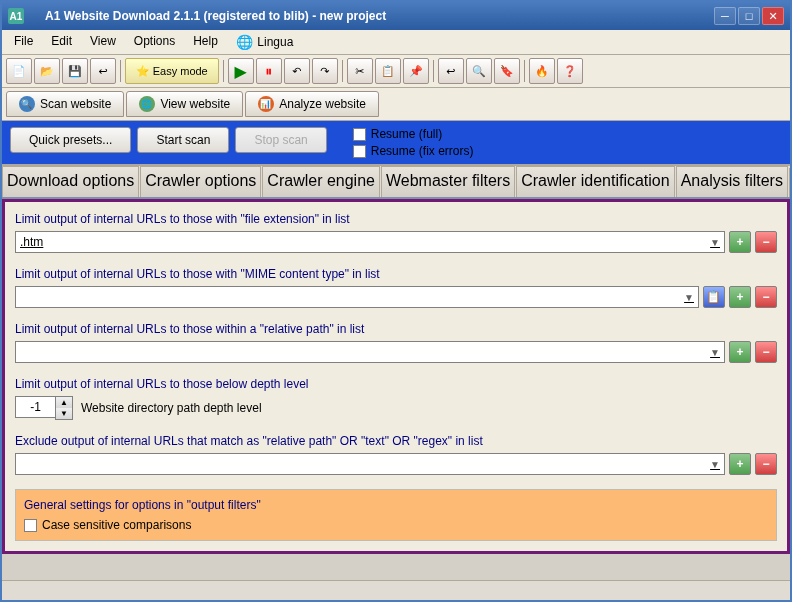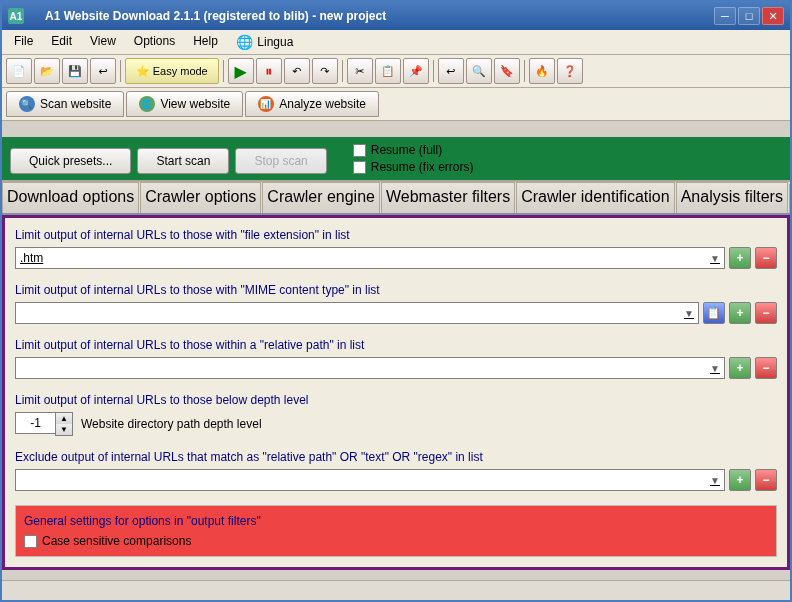--- a/index.html
+++ b/index.html
@@ -24,21 +24,21 @@
     .menu-item { padding: 2px 8px; font-size: 12px; cursor: pointer; border-radius: 2px; }
 
     .toolbar { background: #f0ece0; border-bottom: 1px solid #b0a898; padding: 3px 4px; display: flex; align-items: center; gap: 2px; }
     .tool-btn { height: 26px; min-width: 26px; border: 1px solid #a0908c; background: linear-gradient(to bottom, #ffffff, #e0d8d0); border-radius: 2px; cursor: pointer; display: flex; align-items: center; justify-content: center; font-size: 11px; padding: 0 4px; gap: 3px; }
     .tool-sep { width: 1px; height: 22px; background: #a0908c; margin: 0 2px; }
 
     .nav-tabs-bar { background: #f0ece0; border-bottom: 1px solid #b0a898; padding: 3px 4px; display: flex; gap: 2px; }
     .nav-tab { padding: 4px 12px; border: 1px solid #a0908c; background: linear-gradient(to bottom, #ffffff, #ddd8cc); border-radius: 3px 3px 0 0; cursor: pointer; font-size: 12px; display: flex; align-items: center; gap: 5px; }
     .nav-tab-icon { width: 16px; height: 16px; border-radius: 50%; display: flex; align-items: center; justify-content: center; font-size: 9px; }
 
-    .action-bar { background: #15803d; border-bottom: 2px solid #b0a898; padding: 6px 8px; display: flex; align-items: flex-end; gap: 6px; margin-top: 16px; }
+    .action-bar { background: #1d4ed8; border-bottom: 2px solid #b0a898; padding: 6px 8px; display: flex; align-items: flex-start; gap: 6px; }
     .act-btn { padding: 5px 18px; border: 1px solid #909090; border-radius: 3px; cursor: pointer; font-size: 12px; background: linear-gradient(to bottom, #f8f8f8, #e0dcd4); }
     .act-btn.disabled { color: #aaa; background: linear-gradient(to bottom, #f0f0f0, #e0e0e0); }
     .resume-area { margin-left: 20px; display: flex; flex-direction: column; gap: 3px; }
     .resume-item { display: flex; align-items: center; gap: 5px; font-size: 12px; }
     .checkbox-box { width: 13px; height: 13px; border: 1px solid #808080; background: white; display: flex; align-items: center; justify-content: center; }
 
     .tab-row { display: flex; background: #e0dcd4; border-bottom: 2px solid #8090a8; overflow: hidden; }
     .tab-item { padding: 5px 4px; font-size: 16px; border: 1px solid #b0a898; border-bottom: none; background: linear-gradient(to bottom, #e8e4dc, #d4d0c8); cursor: pointer; margin-right: 1px; white-space: nowrap; }
     .tab-item.active { background: linear-gradient(to bottom, #f8f8f8, #f0ece0); border-bottom: 2px solid #f0ece0; position: relative; top: 2px; }
 
@@ -52,21 +52,21 @@
     .icon-btn { width: 22px; height: 22px; border: 1px solid #808080; background: linear-gradient(to bottom, #f8f8f8, #e0e0e0); display: flex; align-items: center; justify-content: center; cursor: pointer; font-size: 12px; border-radius: 2px; }
     .icon-btn.red { background: linear-gradient(to bottom, #ff9090, #d04040); color: white; }
     .icon-btn.blue { background: linear-gradient(to bottom, #90b0ff, #4060d0); color: white; }
 
     .depth-row { display: flex; align-items: center; gap: 8px; }
     .spinner-input { display: flex; align-items: stretch; }
     .spinner-val { width: 40px; height: 22px; border: 1px solid #808080; border-right: none; background: white; display: flex; align-items: center; justify-content: center; font-size: 12px; }
     .spinner-btns { display: flex; flex-direction: column; border: 1px solid #808080; }
     .spin-up, .spin-dn { width: 16px; height: 11px; background: linear-gradient(to bottom, #f0f0f0, #d8d8d8); display: flex; align-items: center; justify-content: center; cursor: pointer; font-size: 8px; border: none; }
 
-    .general-box { border: 1px solid #c0bcb4; background: #ef4444; padding: 8px; margin-top: 4px; }
+    .general-box { border: 1px solid #c0bcb4; background: #fdba74; padding: 8px; margin-top: 4px; }
     .general-title { color: #000080; font-size: 12px; margin-bottom: 6px; }
 
     .status-bar { background: #e0dcd4; border-top: 1px solid #b0a898; padding: 2px 6px; display: flex; height: 20px; align-items: center; font-size: 11px; }
 
     .window { width: 792px; height: 602px; border: 2px solid #4a7cbf; overflow: hidden; display: flex; flex-direction: column; }
     .content-area { flex: 1; overflow: hidden; display: flex; flex-direction: column; }
   </style>
 </head>
 <body>
 

